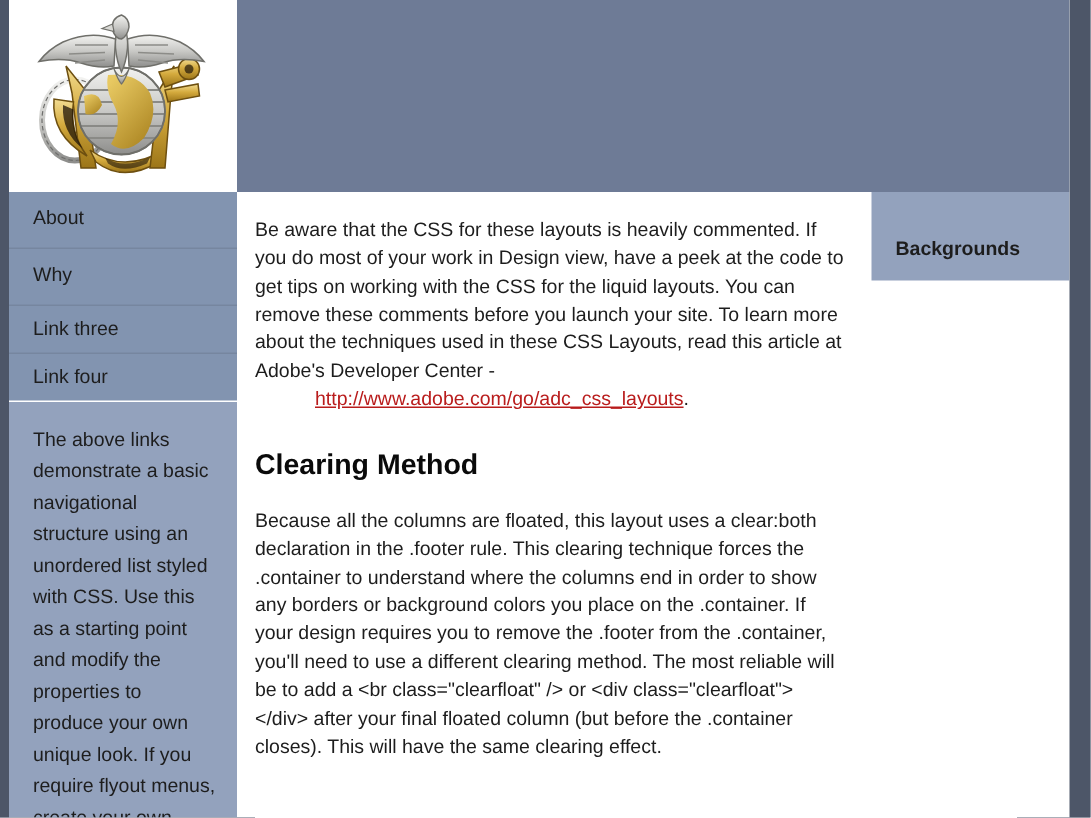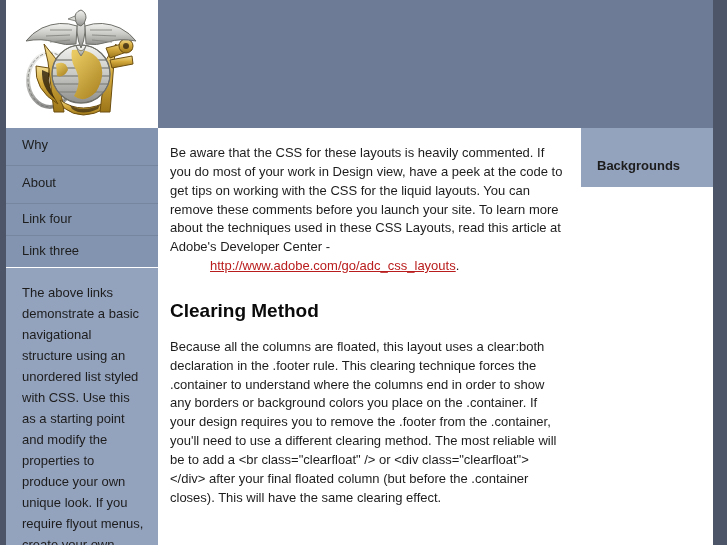--- a/index.html
+++ b/index.html
@@ -235,30 +235,30 @@
           <path d="M56 42 Q61 52 66 42 Q63 50 61 52 Q59 50 56 42 Z" fill="url(#silver)" stroke="#6f6f6a" stroke-width="0.8"></path>
         </svg>
       </div>
     </div>
 
     <div id="cols">
 
       <div id="sidebar1">
         <ul id="nav">
           <li class="tall">
+            <a href="#">About</a>
+          </li>
+          <li class="tall">
             <a href="#">Why</a>
           </li>
-          <li class="tall">
-            <a href="#">About</a>
+          <li>
+            <a href="#">Link three</a>
           </li>
           <li>
             <a href="#">Link four</a>
-          </li>
-          <li>
-            <a href="#">Link three</a>
           </li>
         </ul>
         <p id="sidebar-text">The above links demonstrate a basic navigational structure using an unordered list styled with CSS. Use this as a starting point and modify the properties to produce your own unique look. If you require flyout menus, create your own using a Spry menu, a</p>
       </div>
 
       <div id="content">
         <p><span>Be aware that the CSS for these layouts is heavily commented. If you do most of your work in Design view, have a peek at the code to get tips on working with the CSS for the liquid layouts. You can remove these comments before you launch your site. To learn more about the techniques used in these CSS Layouts, read this article at Adobe's Developer Center - </span><a href="#">http://www.adobe.com/go/adc_css_layouts</a><span>.</span></p>
         <h2>Clearing Method</h2>
         <p>Because all the columns are floated, this layout uses a clear:both declaration in the .footer rule. This clearing technique forces the .container to understand where the columns end in order to show any borders or background colors you place on the .container. If your design requires you to remove the .footer from the .container, you'll need to use a different clearing method. The most reliable will be to add a &lt;br class="clearfloat" /&gt; or &lt;div class="clearfloat"&gt;&lt;/div&gt; after your final floated column (but before the .container closes). This will have the same clearing effect.</p>
       </div>

